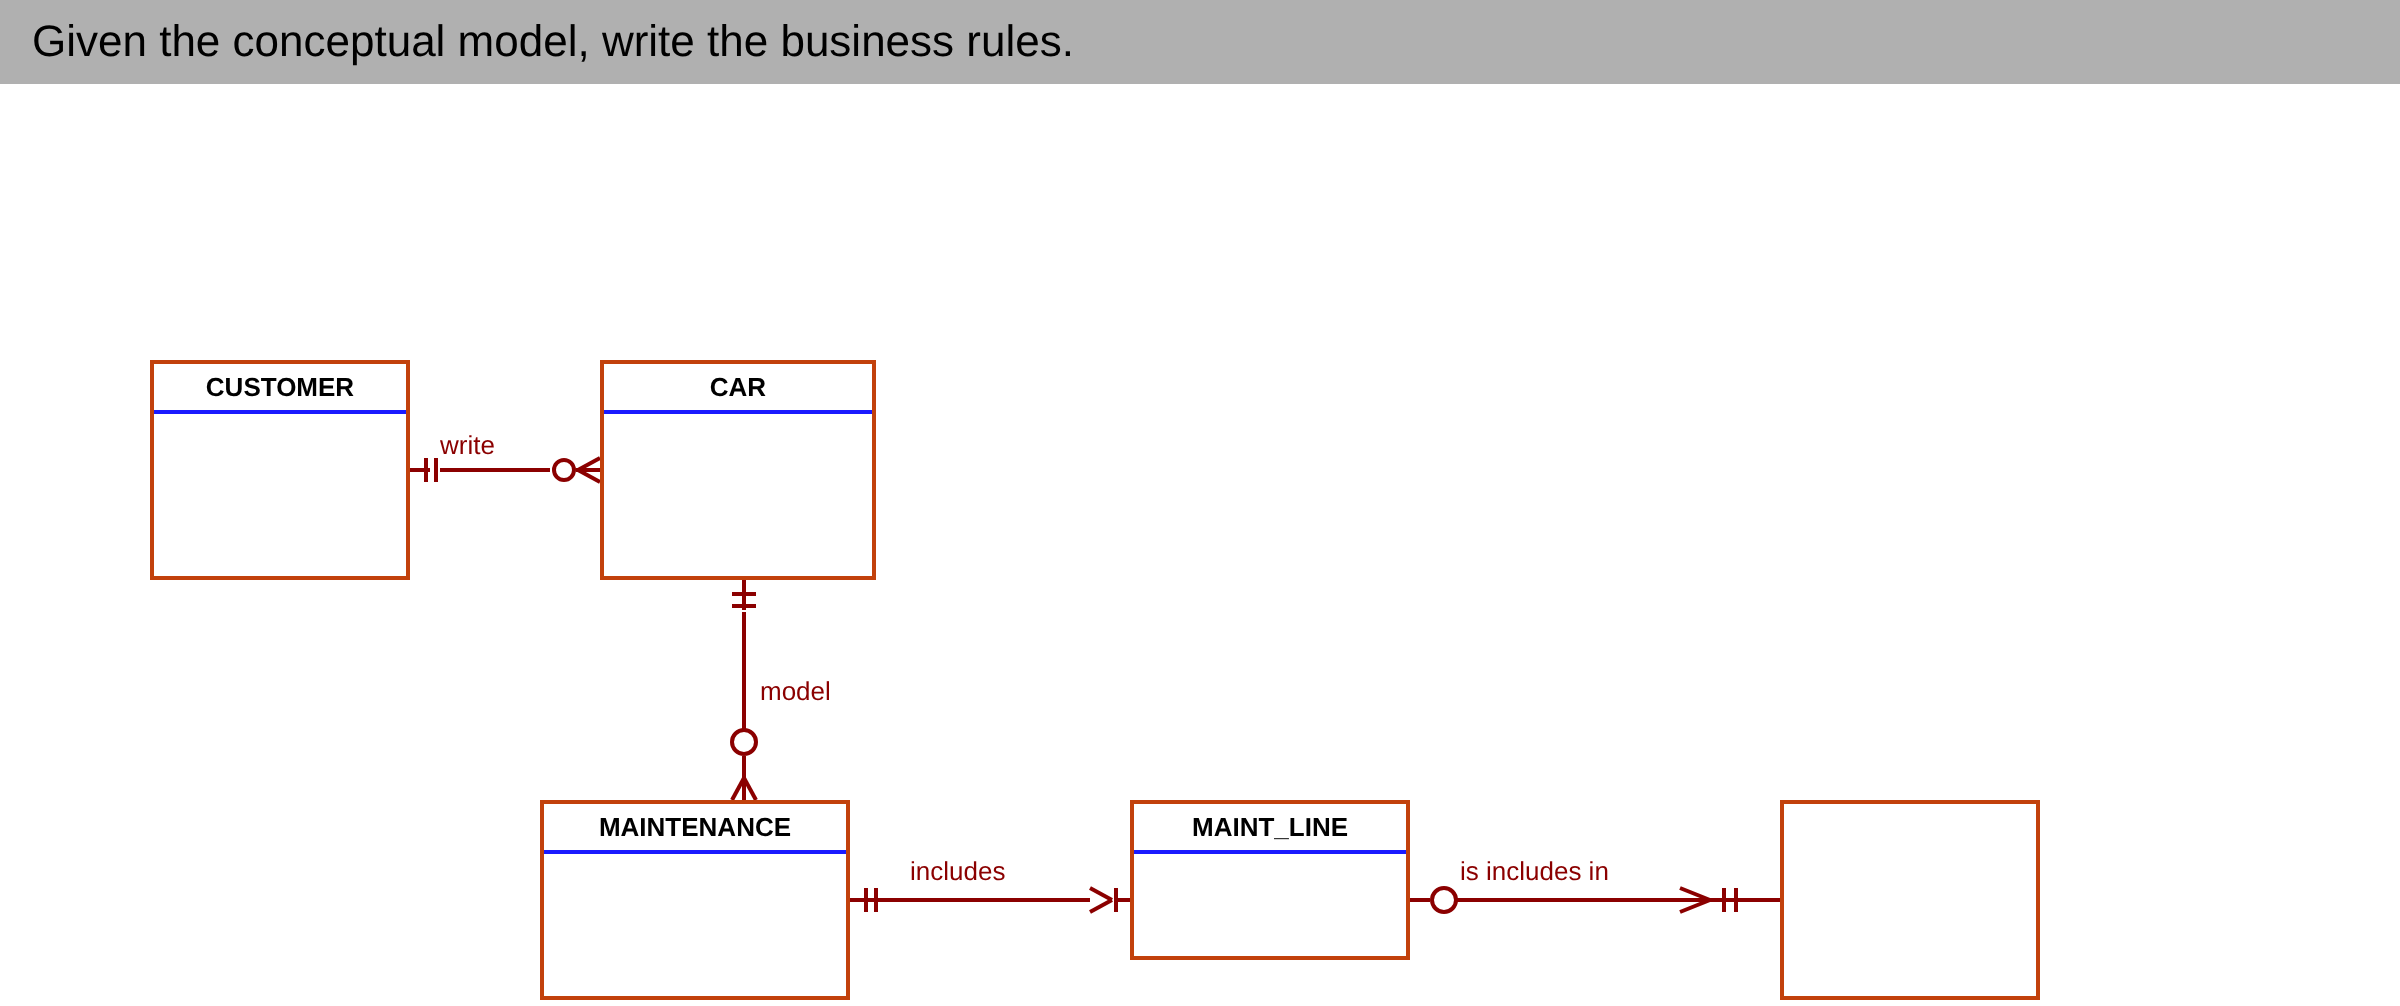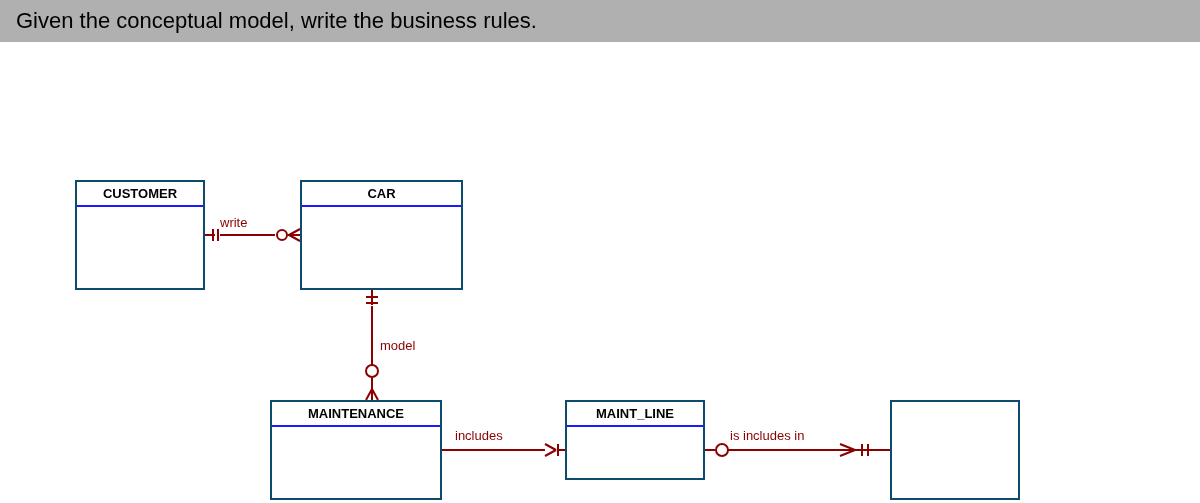--- a/index.html
+++ b/index.html
@@ -25,21 +25,21 @@
     .diagram-area {
       position: absolute;
       top: 60px;
       left: 0;
       width: 1200px;
       height: 443px;
     }
 
     .entity-box {
       position: absolute;
-      border: 2px solid #0c4a6e;
+      border: 2px solid #c2410c;
       background: #fff;
     }
 
     .entity-header {
       background: #fff;
       border-bottom: 2px solid #1a1aff;
       text-align: center;
       font-size: 13px;
       font-weight: bold;
       color: #000;
@@ -155,25 +155,25 @@
 
   <div class="rel-label" style="left: 220px; top: 155px;">write</div>
   <div class="rel-label" style="left: 380px; top: 278px;">model</div>
   <div class="rel-label" style="left: 455px; top: 368px;">includes</div>
   <div class="rel-label" style="left: 730px; top: 368px;">is includes in</div>
 
 <div class="entity-box" style="left: 75px; top: 120px; width: 130px; height: 110px;">
       <div class="entity-header">CUSTOMER</div>
       <div class="entity-body"></div>
     </div>
-    <div class="entity-box" style="left: 300px; top: 120px; width: 163px; height: 110px;">
+    <div class="entity-box" style="left: 300px; top: 120px; width: 138px; height: 110px;">
       <div class="entity-header">CAR</div>
       <div class="entity-body"></div>
     </div>
-    <div class="entity-box" style="left: 270px; top: 340px; width: 172px; height: 100px;">
+    <div class="entity-box" style="left: 270px; top: 340px; width: 155px; height: 100px;">
       <div class="entity-header">MAINTENANCE</div>
       <div class="entity-body"></div>
     </div>
     <div class="entity-box" style="left: 565px; top: 340px; width: 140px; height: 80px;">
       <div class="entity-header">MAINT_LINE</div>
       <div class="entity-body"></div>
     </div>
     <div class="entity-box" style="left: 890px; top: 340px; width: 130px; height: 100px;">
       <div class="entity-body"></div>
     </div>

